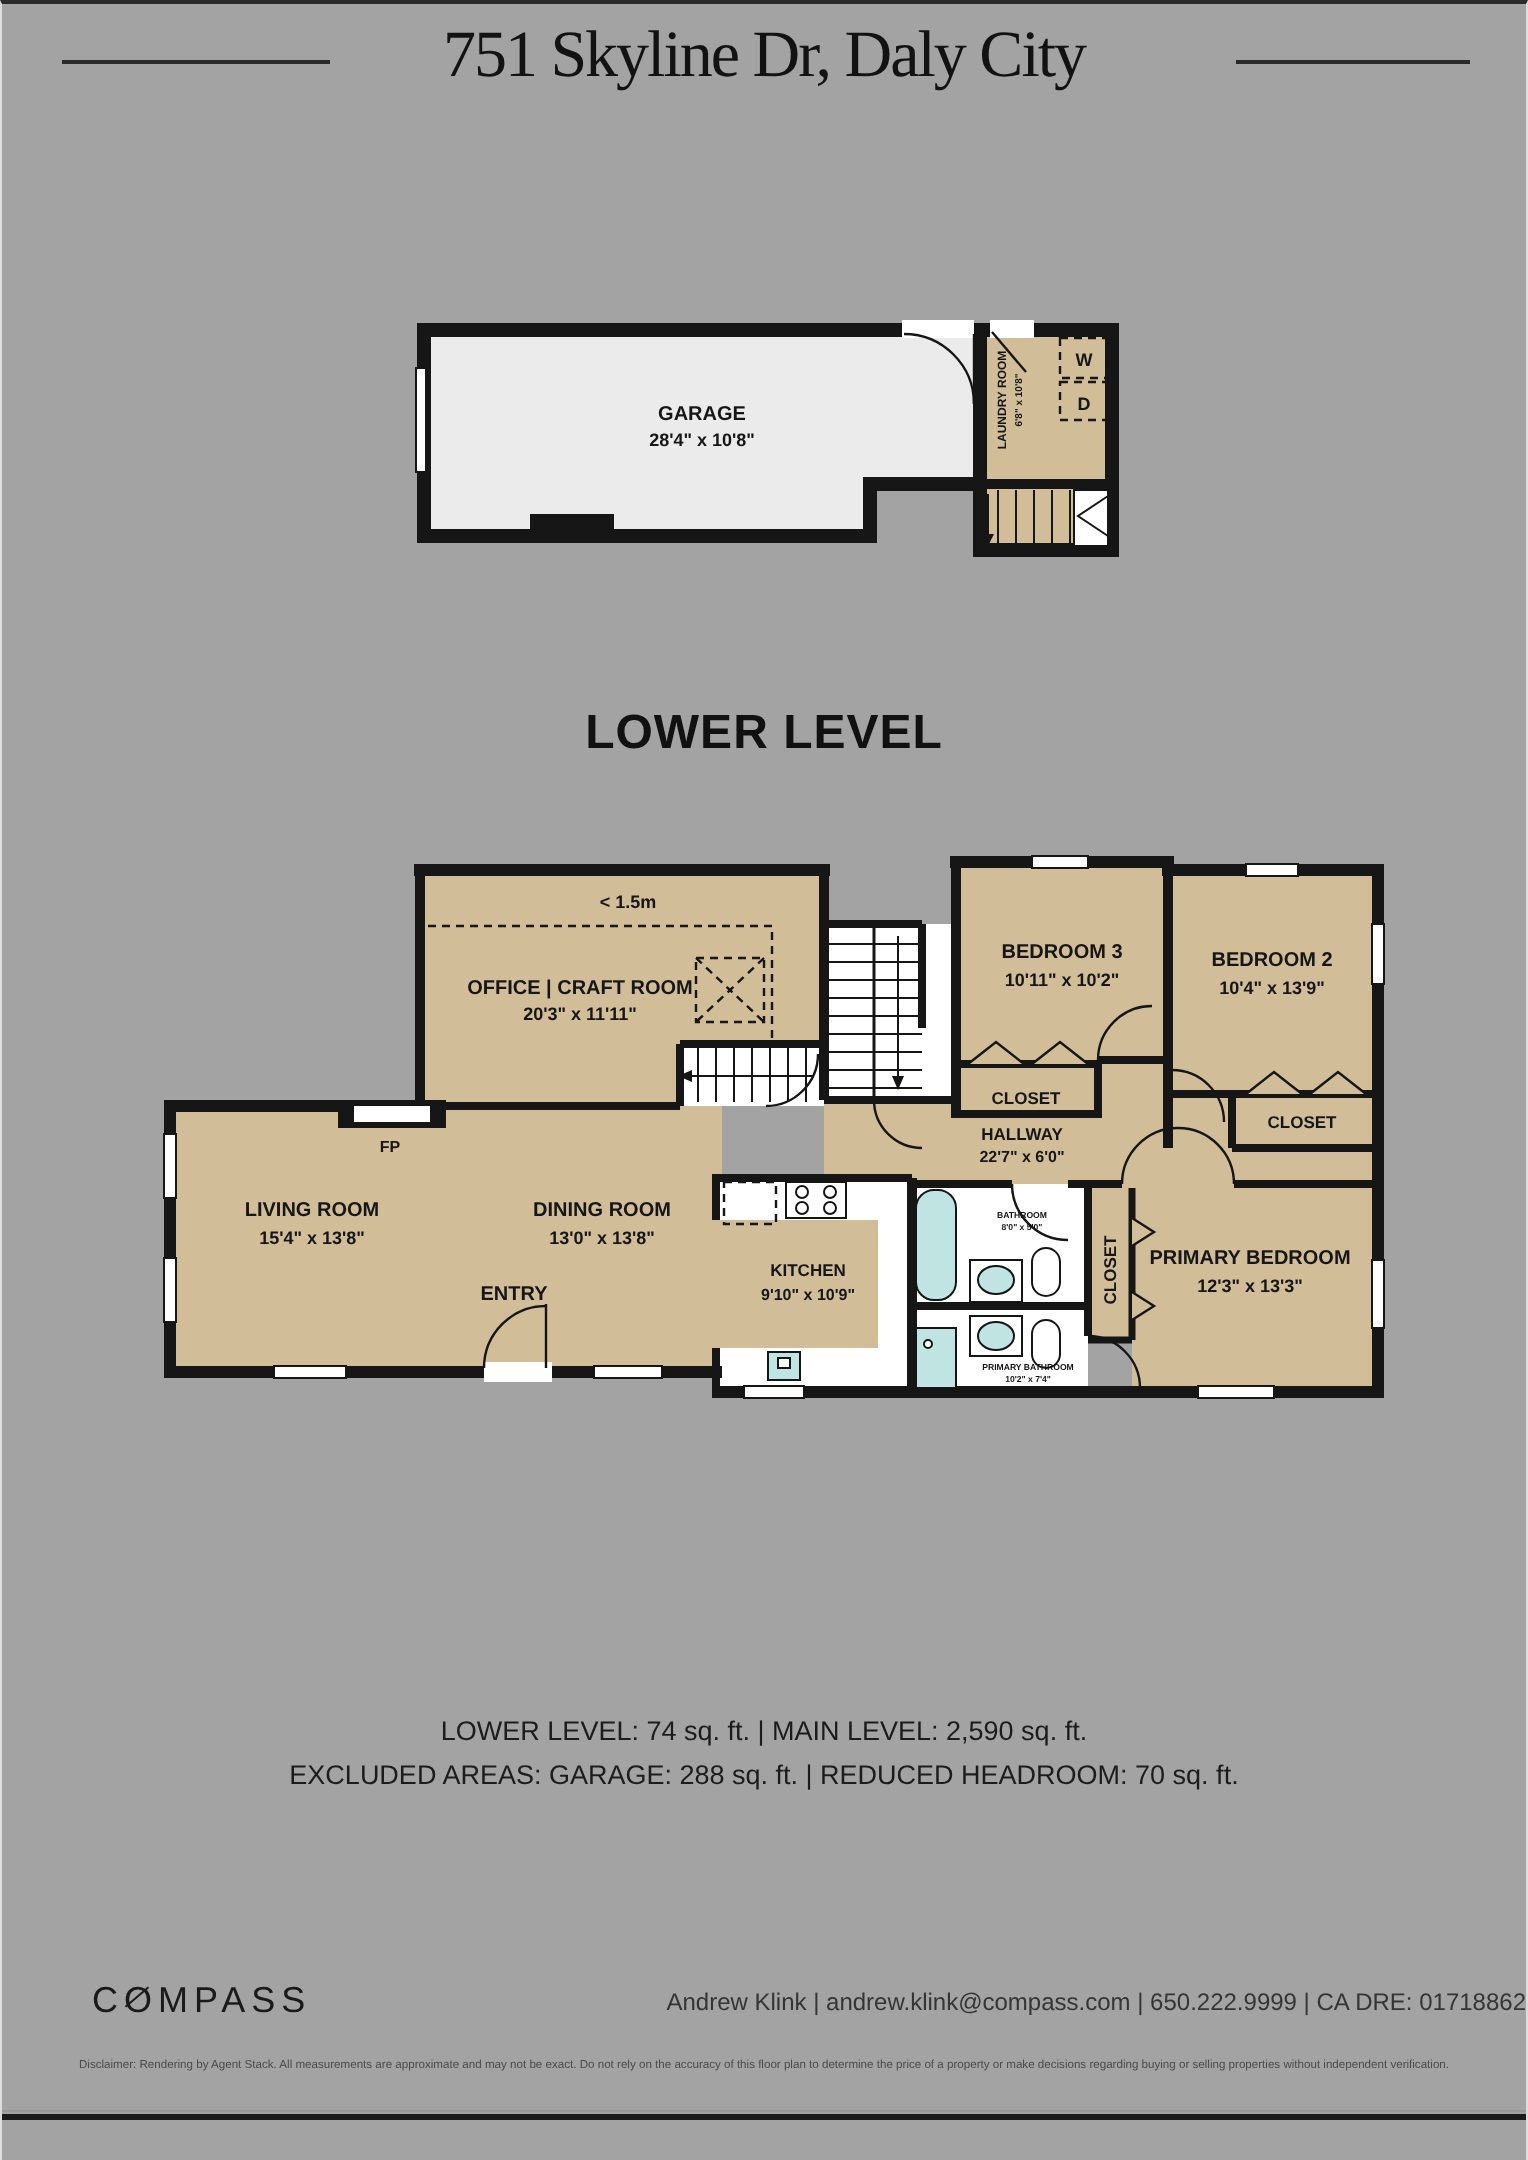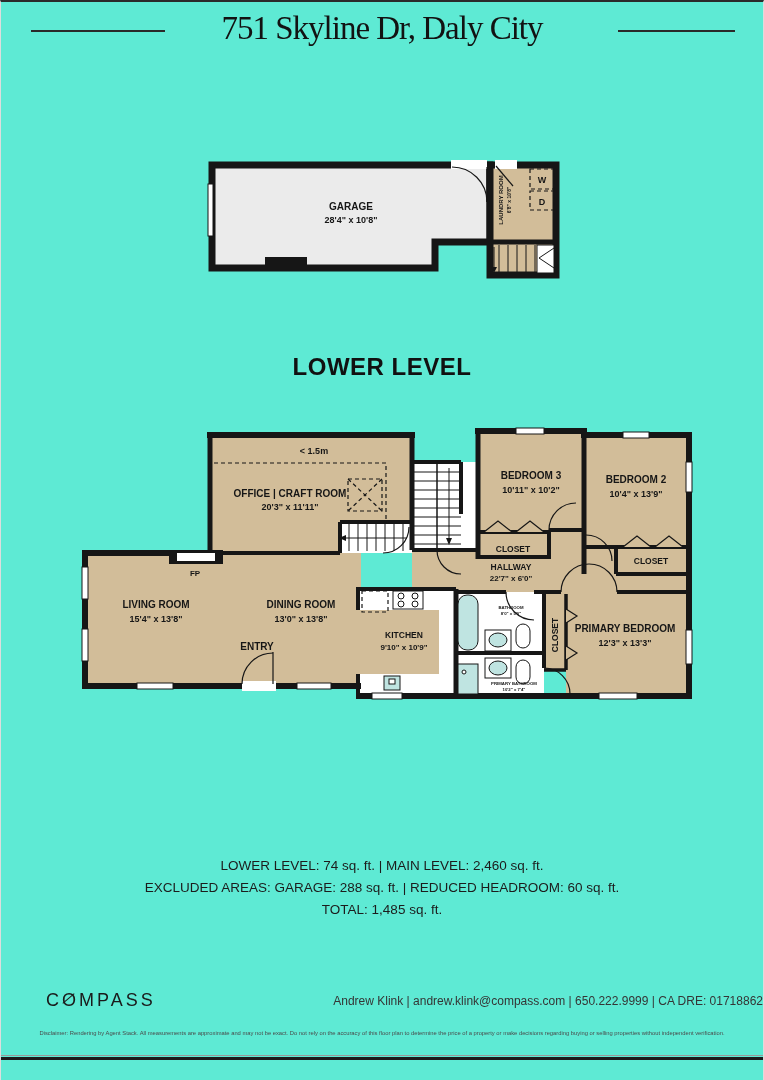--- a/index.html
+++ b/index.html
@@ -1,16 +1,16 @@
 <!DOCTYPE html>
 <html><head>
 <meta charset="utf-8">
 <style>
   html,body{margin:0;padding:0;background:#fff;}
-  .page{position:relative;width:764px;height:1080px;background:#5eead4;overflow:hidden;
+  .page{position:relative;width:764px;height:1080px;background:#a3a3a3;overflow:hidden;
         font-family:"Liberation Sans",sans-serif;
         border-top:2px solid #2b2b2b;box-sizing:border-box;
         border-left:1px solid #ddd;border-right:1px solid #ddd;}
   .title{position:absolute;top:8px;left:0;width:100%;margin:0;text-align:center;
          font-family:"Liberation Serif",serif;font-weight:400;font-size:33px;
          letter-spacing:-1px;color:#121212;}
   .title-rule{position:absolute;top:28px;height:2px;background:#2a2a2a;}
   .title-rule.left{left:30px;width:134px;}
   .title-rule.right{left:617px;width:117px;}
   .plan{position:absolute;}
@@ -275,23 +275,22 @@
       <text class="t4" x="510" y="613">8'0" x 5'0"</text>
       <text class="rm-s" x="554" y="636" transform="rotate(-90 554 633)">CLOSET</text>
       <text class="rm" x="624" y="630">PRIMARY BEDROOM</text>
       <text class="dim" x="624" y="644">12'3" x 13'3"</text>
       <text class="t4" x="513" y="683">PRIMARY BATHROOM</text>
       <text class="t4" x="513" y="689">10'2" x 7'4"</text>
     </g>
   </svg>
 
   <div class="area-summary">
-    <div>LOWER LEVEL: 74 sq. ft.  |  MAIN LEVEL: 2,460 sq. ft.</div>
-    <div>EXCLUDED AREAS: GARAGE: 288 sq. ft.  |  REDUCED HEADROOM: 60 sq. ft.</div>
-    <div>TOTAL: 1,485 sq. ft.</div>
+    <div>LOWER LEVEL: 74 sq. ft.  |  MAIN LEVEL: 2,590 sq. ft.</div>
+    <div>EXCLUDED AREAS: GARAGE: 288 sq. ft.  |  REDUCED HEADROOM: 70 sq. ft.</div>
   </div>
 
   <div class="footer">
     <div class="brand">
       <span>COMPASS</span>
       <span class="o-slash"></span>
     </div>
     <div class="agent">Andrew Klink | andrew.klink@compass.com | 650.222.9999 | CA DRE: 01718862</div>
   </div>
 

